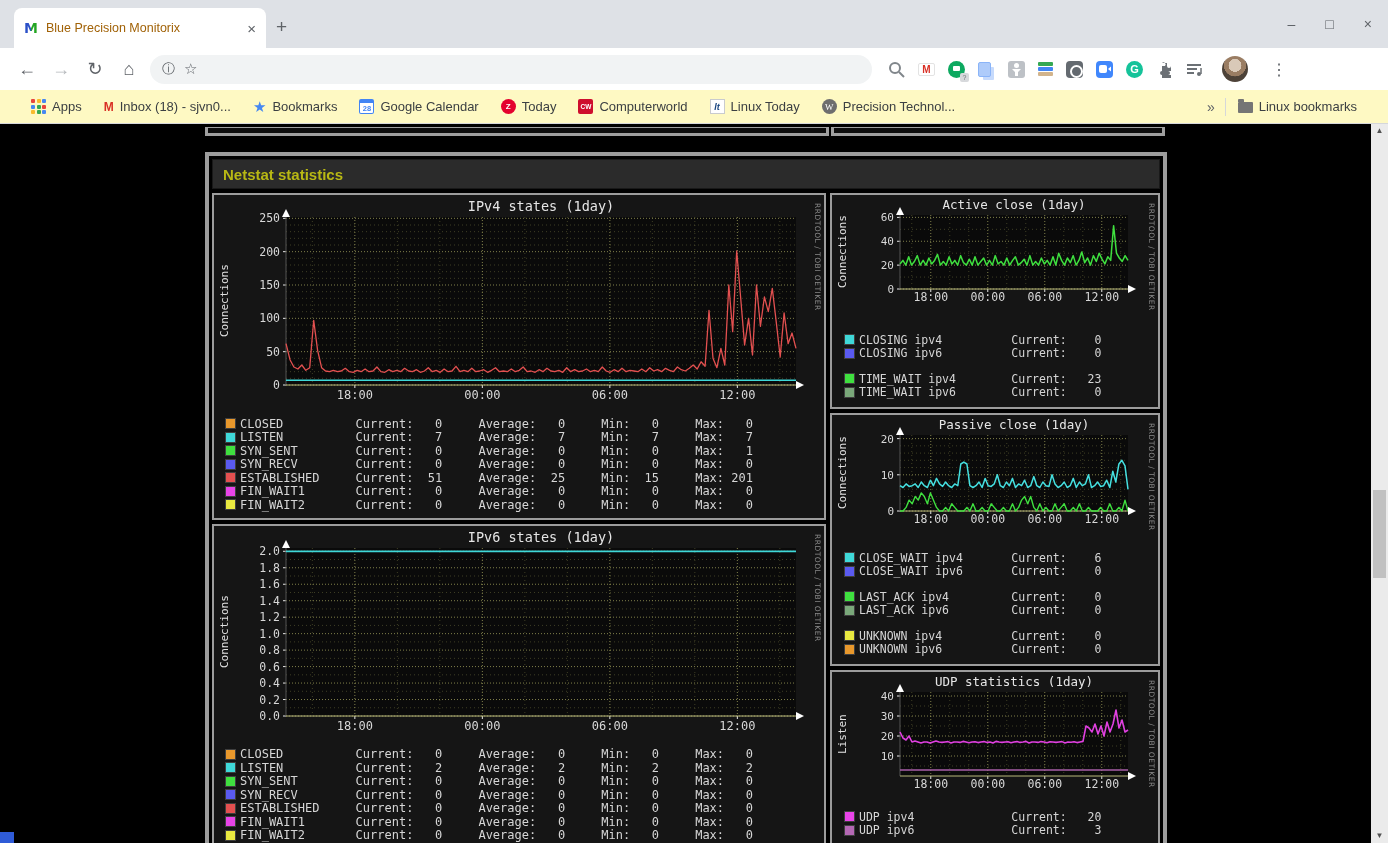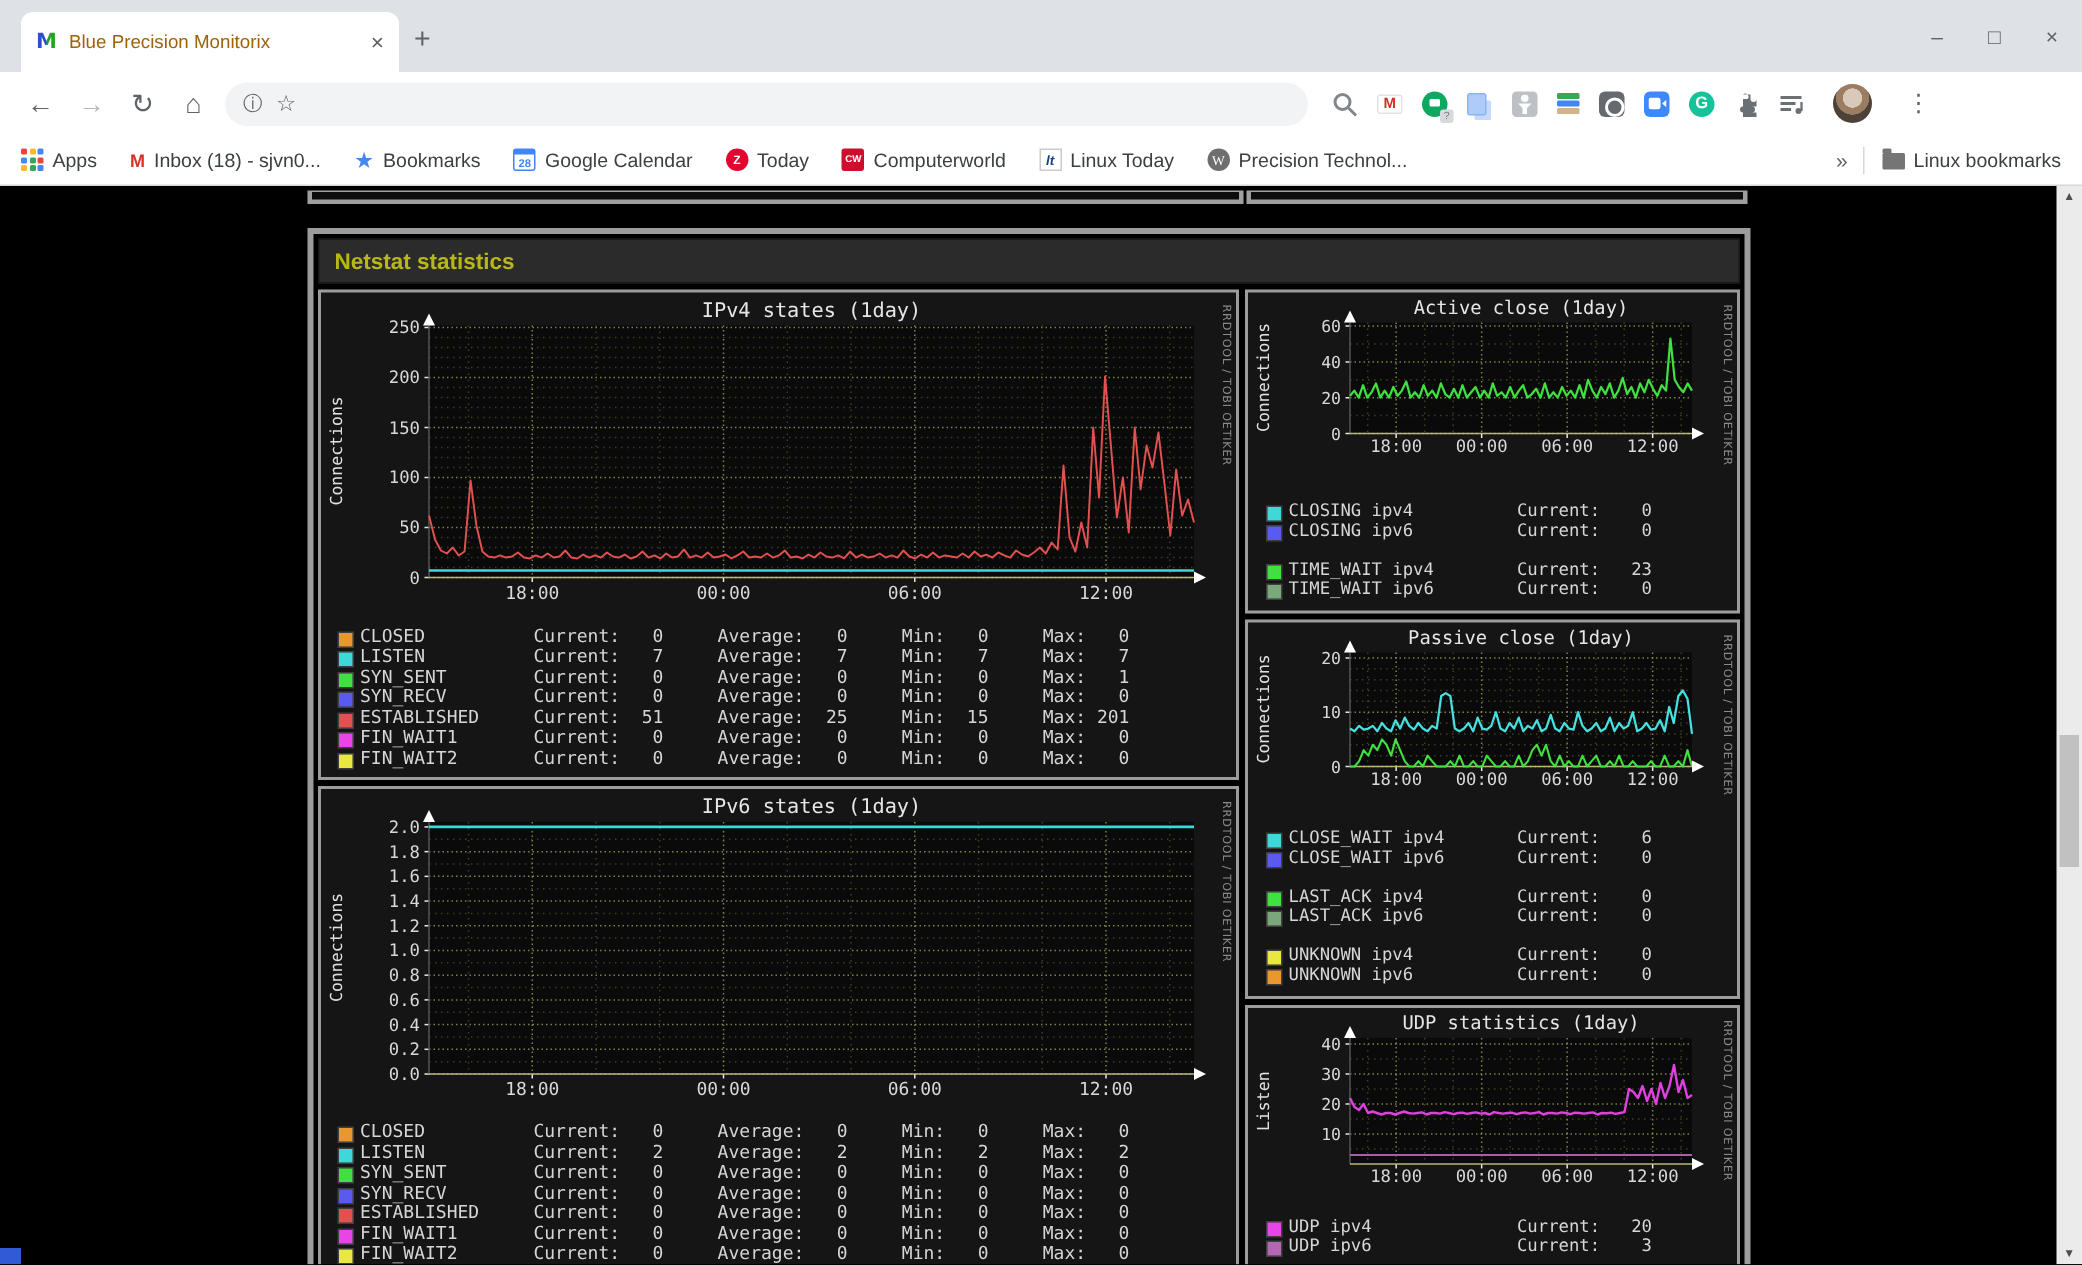--- a/index.html
+++ b/index.html
@@ -49,21 +49,21 @@
   .ext-pocket::after { content:""; position:absolute; left:4px; top:4px; width:9px; height:9px;
                        border:2px solid #fff; border-radius:50%; }
   .ext-zoom { width:17px; height:17px; background:#4087fc; border-radius:4px;
               display:flex; align-items:center; justify-content:center; }
   .ext-grammarly { width:17px; height:17px; background:#15c39a; border-radius:50%; color:#fff;
                    font-size:11px; font-weight:bold; text-align:center; line-height:17px; }
   .avatar { width:26px; height:26px; border-radius:50%; margin-left:6px;
             background:radial-gradient(circle at 50% 36%, #d9c9b8 0 30%, #9a7d63 31% 52%, #4d4238 53% 100%); }
   .kebab { color:#5f6368; font-size:16px; margin-left:10px; }
 
-  .bookmarksbar { height:34px; background:#ffffff; display:flex; align-items:center; padding:0 14px;
+  .bookmarksbar { height:34px; background:#fef9c3; display:flex; align-items:center; padding:0 31px;
                   border-bottom:1px solid #d5d7da; }
   .bm { display:flex; align-items:center; gap:6px; margin-right:22px; font-size:13px; color:#3c4043; white-space:nowrap; }
   .apps-grid { display:grid; grid-template-columns:repeat(3,4px); grid-gap:1.5px; }
   .apps-grid span { width:4px; height:4px; border-radius:1px; }
   .ic-star { color:#4688f1; font-size:15px; }
   .ic-cal { width:15px; height:15px; background:#fff; border:1px solid #4285f4; border-top:4px solid #4285f4;
             border-radius:2px; font-size:7.5px; color:#4285f4; font-weight:bold;
             display:flex; align-items:center; justify-content:center; }
   .ic-gm { color:#d93025; font-weight:bold; font-size:12px; }
   .ic-zd { width:15px; height:15px; border-radius:50%; background:#e4022e; color:#fff; font-size:8px;
@@ -100,21 +100,21 @@
   .chart-panel { background:#151515; border:2px solid #9c9c9c; position:relative;
                  padding:2px 0 6px 0; margin-bottom:4px; }
   .chart-panel:last-child { margin-bottom:0; }
   .chart-svg { display:block; font-family:"DejaVu Sans Mono", monospace; }
   .vlabel-left { position:absolute; left:4px; writing-mode:vertical-rl; transform:rotate(180deg);
                  text-align:center; color:#e0e0e0; font-family:"DejaVu Sans Mono", monospace; font-size:11px; }
   .vlabel-right { position:absolute; right:2px; top:8px; writing-mode:vertical-rl;
                   color:#8a8a8a; font-size:7.5px; letter-spacing:0.5px;
                   font-family:"DejaVu Sans", sans-serif; }
   .legend { font-family:"DejaVu Sans Mono", monospace; color:#d6d6d6; white-space:pre; }
-  .lrow { display:flex; align-items:flex-end; height:13.5px; }
+  .lrow { display:flex; align-items:center; height:13.5px; }
   .lgap { height:12px; }
   .swatch { display:inline-block; width:9px; height:9px; margin-right:5px; flex:0 0 9px;
             outline:1px solid rgba(255,255,255,0.18); }
 
   
   .scrollbar { position:absolute; right:0; top:0; width:17px; height:100%; background:#ebebeb; }
   .sb-arrow { position:absolute; left:0; width:17px; height:14px; color:#505050; font-size:8px;
               text-align:center; line-height:14px; }
   .sb-up { top:0; } .sb-down { bottom:0; }
   .sb-thumb { position:absolute; left:2px; top:366px; width:13px; height:88px; background:#c1c1c1; }

